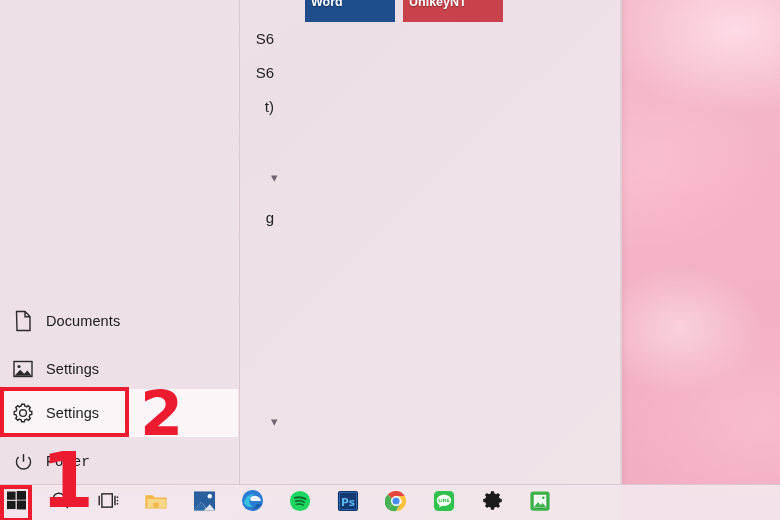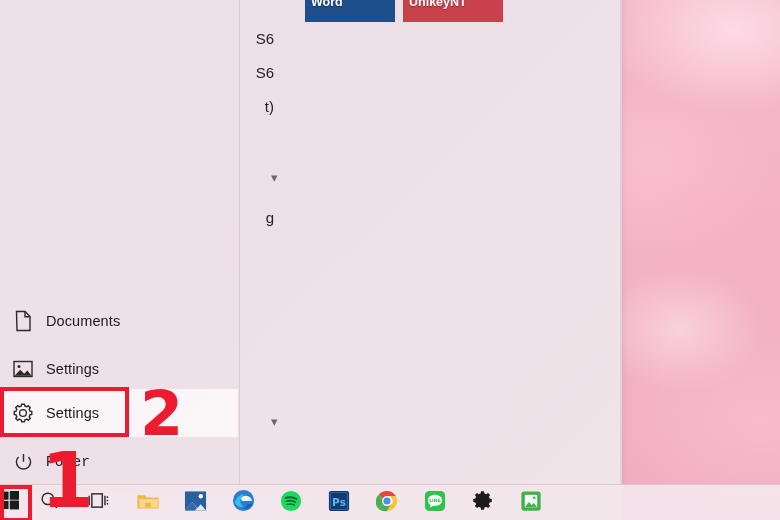--- a/index.html
+++ b/index.html
@@ -145,21 +145,21 @@
     border-top: 1px solid rgba(190,165,178,0.45);
     box-sizing: border-box;
   }
   .tb-item {
     position: absolute;
     top: 0;
     width: 40px;
     height: 35px;
     display: flex;
     align-items: center;
-    justify-content: flex-start;
+    justify-content: center;
   }
 
   
   .anno-box {
     position: absolute;
     border: 4px solid #ed1b2f;
     box-sizing: border-box;
     pointer-events: none;
   }
   .anno-num {

